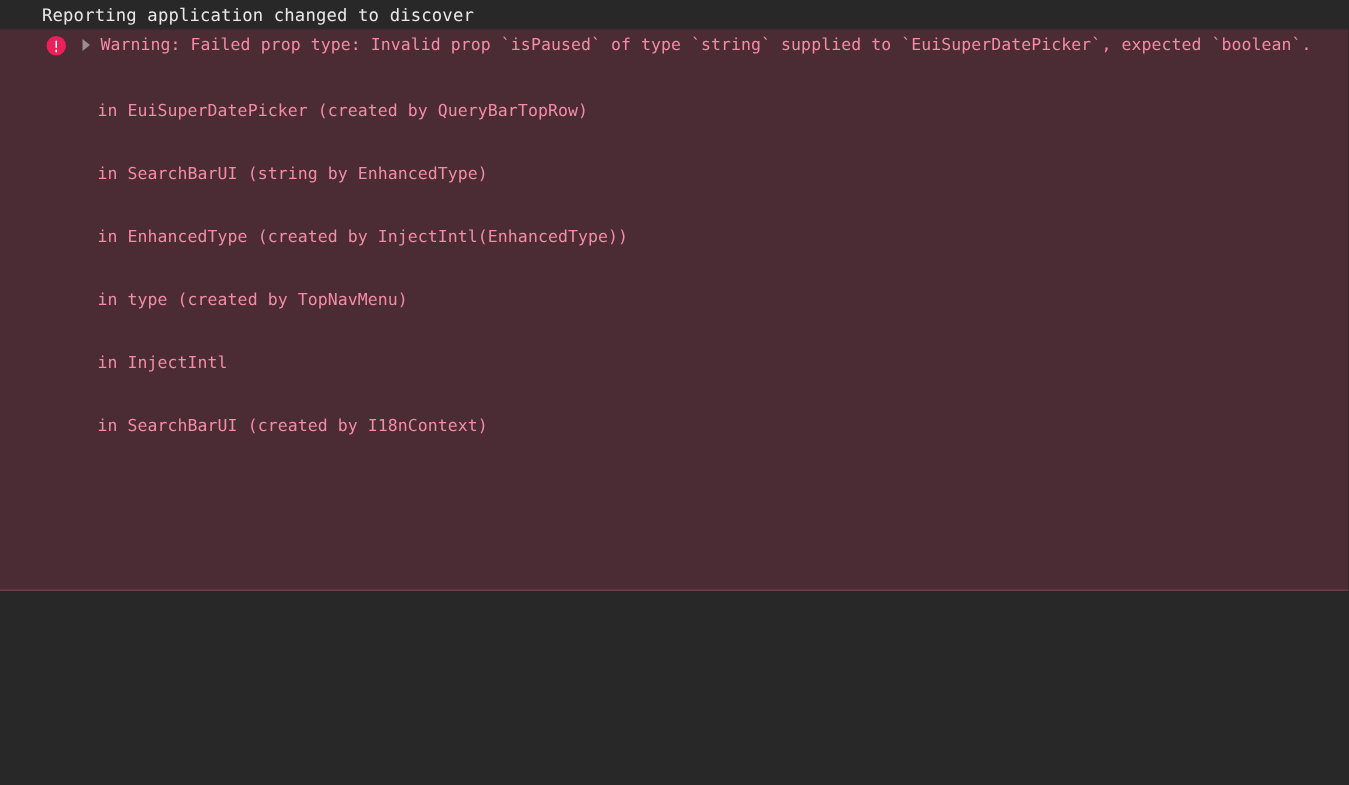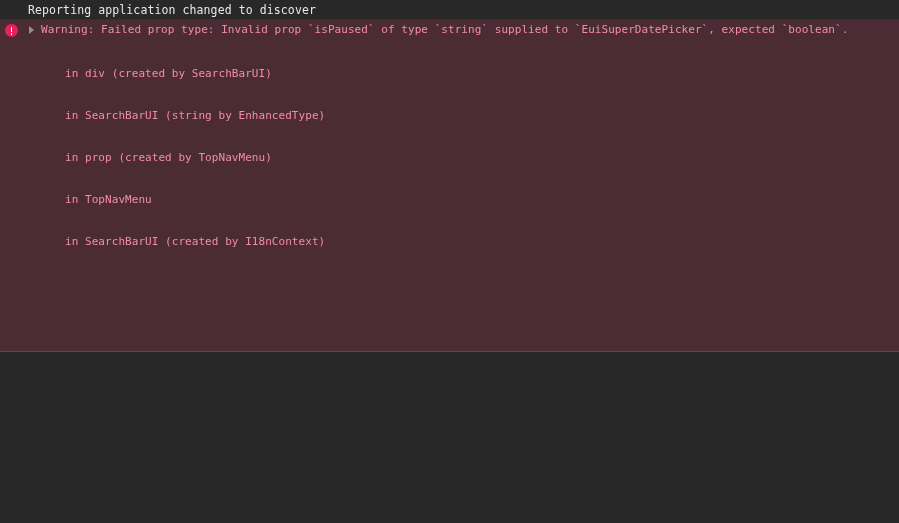--- a/index.html
+++ b/index.html
@@ -50,20 +50,21 @@
     padding: 3px 0 4px 0;
     box-sizing: border-box;
   }
 
   .err-head {
     position: relative;
     display: flex;
     align-items: flex-start;
     height: 16px;
     padding-left: 5px;
+    margin-left: 26px;
   }
 
   .err-icon {
     width: 13px;
     height: 13px;
     border-radius: 50%;
     background: #e8215b;
     flex: 0 0 13px;
     position: relative;
     margin-top: 1px;
@@ -139,24 +140,25 @@
     <span class="log-text">Reporting application changed to discover</span>
   </div>
 
   <div class="err-group">
     <div class="err-head">
       <span class="err-icon"></span>
       <span class="disclosure"></span>
       <span class="err-msg">Warning: Failed prop type: Invalid prop `isPaused` of type `string` supplied to `EuiSuperDatePicker`, expected `boolean`.</span>
     </div>
     <div class="stack">
-      <div class="stack-line">in div (created by SearchBarUI)</div>
+      <div class="stack-line">in EuiSuperDatePicker (created by QueryBarTopRow)</div>
       <div class="stack-line">in SearchBarUI (string by EnhancedType)</div>
-      <div class="stack-line">in prop (created by TopNavMenu)</div>
-      <div class="stack-line">in TopNavMenu</div>
+      <div class="stack-line">in EnhancedType (created by InjectIntl(EnhancedType))</div>
+      <div class="stack-line">in type (created by TopNavMenu)</div>
+      <div class="stack-line">in InjectIntl</div>
       <div class="stack-line">in SearchBarUI (created by I18nContext)</div>
       
       
       
       
       
     </div>
   </div>
 
 </div>

